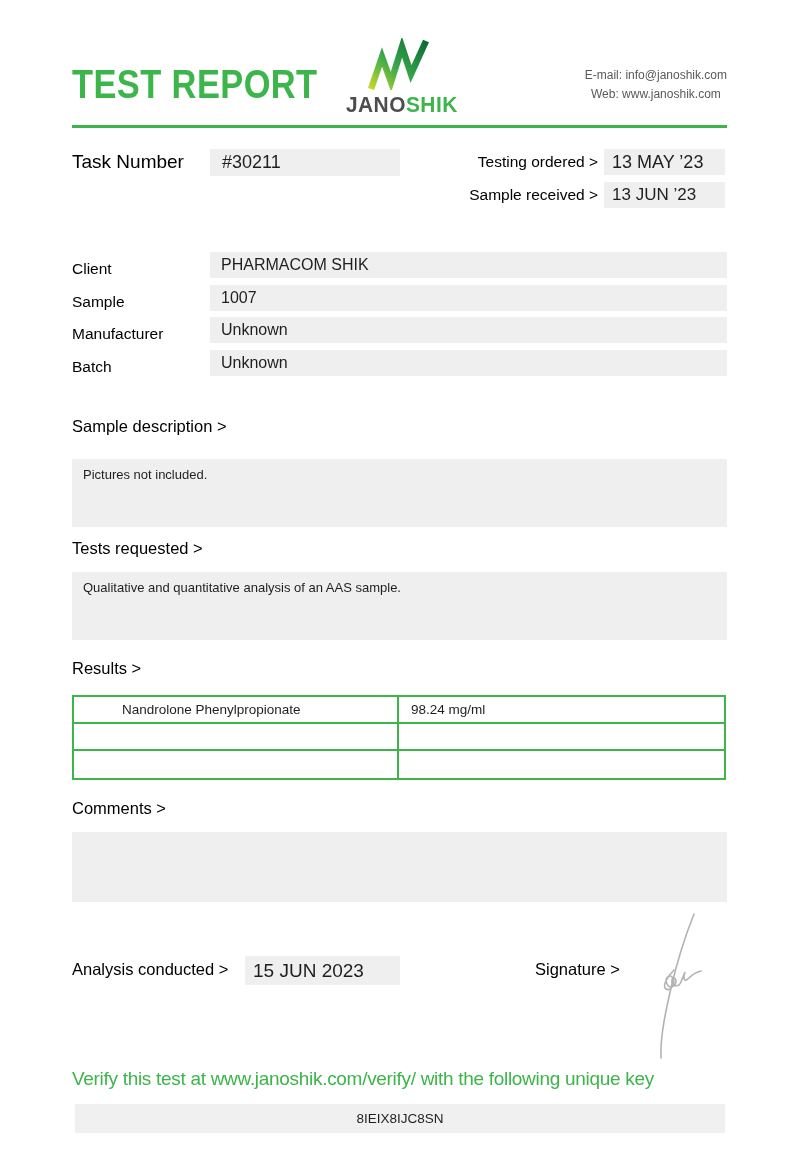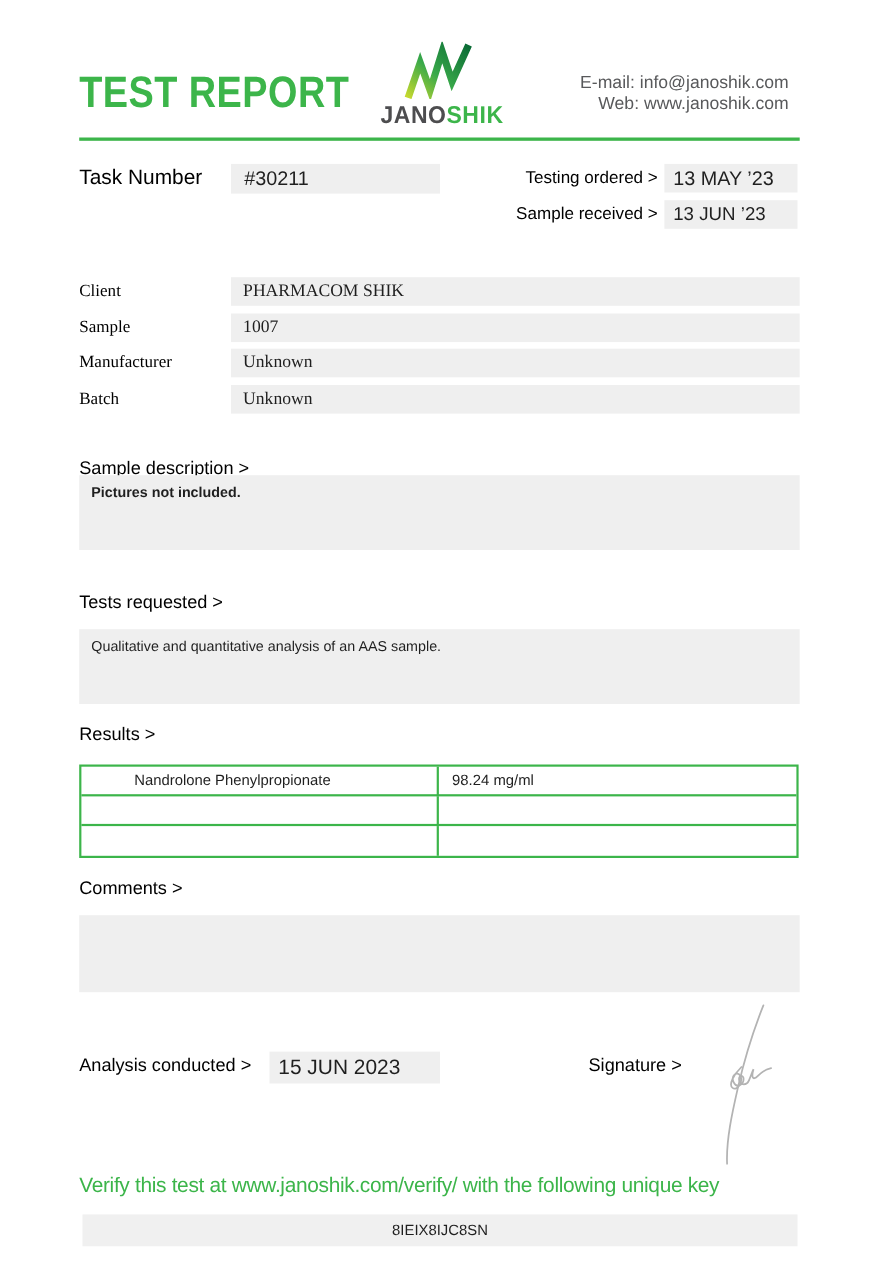--- a/index.html
+++ b/index.html
@@ -9,21 +9,21 @@
 
   
   .title{position:absolute;left:72px;top:62px;font-size:40px;font-weight:bold;color:#3cb54a;
          letter-spacing:.5px;transform:scaleX(.86);transform-origin:left top;white-space:nowrap;}
   .logo{position:absolute;left:340px;top:38px;width:124px;text-align:center;}
   .logo .mark{display:block;margin:0 auto 2px;}
   .wordmark{font-size:22px;font-weight:bold;letter-spacing:.5px;white-space:nowrap;
             transform:scaleX(.95);transform-origin:center top;display:inline-block;}
   .wm-a{color:#4d4d4f;}
   .wm-b{color:#3cb54a;}
-  .contact{position:absolute;right:83px;top:66px;text-align:right;font-size:16px;
+  .contact{position:absolute;right:73px;top:66px;text-align:center;font-size:12px;
            line-height:19px;color:#58595b;}
   .contact b{font-weight:normal;color:#58595b;}
   .rule{position:absolute;left:72px;top:125px;width:655px;height:3px;background:#3cb54a;}
 
   
   .greenlbl{color:#000000;white-space:nowrap;}
   .gbox{background:#efefef;color:#1f1f1f;}
 
   
   .task-label{position:absolute;left:72px;top:151px;font-size:19px;}
@@ -31,28 +31,28 @@
               font-size:18px;line-height:27px;padding-left:12px;}
   .to-label{position:absolute;left:430px;top:153px;width:168px;text-align:right;font-size:15.5px;}
   .to-value{position:absolute;left:604px;top:149px;width:121px;height:26px;
             font-size:18px;line-height:26px;padding-left:8px;}
   .sr-label{position:absolute;left:430px;top:186px;width:168px;text-align:right;font-size:15.5px;}
   .sr-value{position:absolute;left:604px;top:182px;width:121px;height:26px;
             font-size:17px;line-height:26px;padding-left:8px;}
 
   
   .details{position:absolute;left:72px;top:252px;width:655px;}
-  .drow{display:flex;align-items:center;height:26px;margin-bottom:6.5px;font-family:Liberation Serif, serif;}
+  .drow{display:flex;align-items:flex-end;height:26px;margin-bottom:6.5px;}
   .drow .dlabel{width:138px;flex:none;font-size:15.5px;}
   .drow .dvalue{flex:1;height:26px;line-height:26px;font-size:16px;padding-left:11px;}
 
   
   .sec-head{position:absolute;left:72px;font-size:16.5px;}
   .sec-box{position:absolute;left:72px;width:655px;padding:8px 11px;font-size:13px;color:#1f1f1f;}
-  #desc-head{top:417px;}  #desc-box{top:432px;height:68px;font-weight:bold;}
+  #desc-head{top:417px;}  #desc-box{top:459px;height:68px;}
   #tests-head{top:539px;} #tests-box{top:572px;height:68px;}
   #results-head{top:659px;}
   #comments-head{top:799px;} #comments-box{top:832px;height:70px;}
 
   
   .rtable{position:absolute;left:72px;top:695px;width:654px;border:2px solid #3cb54a;
           display:grid;grid-template-columns:325px 1fr;grid-auto-rows:27px;background:#fff;}
   .rcell{border-bottom:2px solid #3cb54a;display:flex;align-items:center;
          padding-left:12px;font-size:13.5px;color:#1f1f1f;}
   .rcell.c1{border-right:2px solid #3cb54a;padding-left:48px;}

